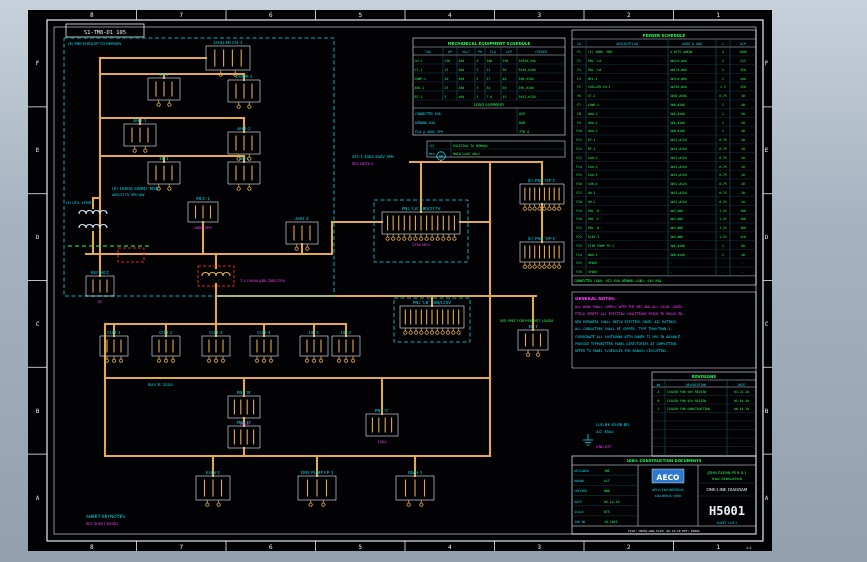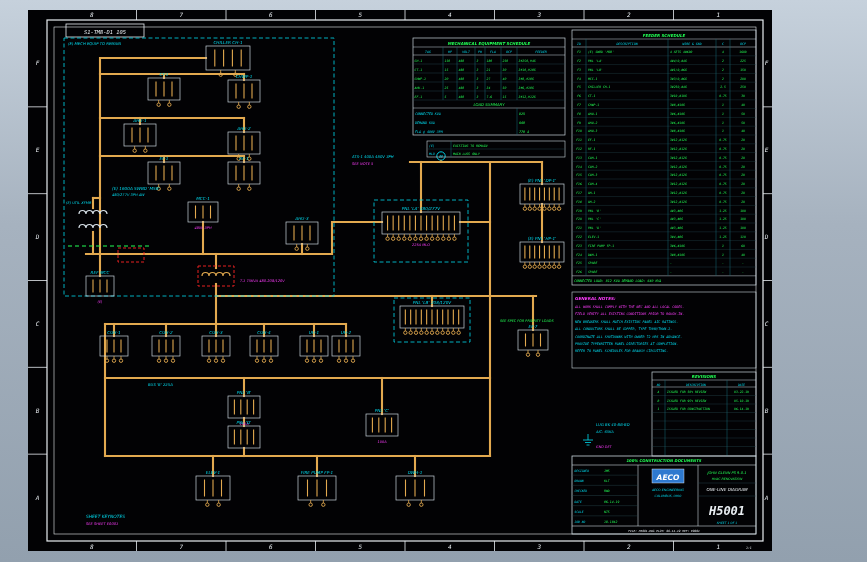--- a/index.html
+++ b/index.html
@@ -1,18 +1,18 @@
 <!DOCTYPE html>
 <html><head>
 <meta charset="utf-8">
 <style>
   html,body{margin:0;padding:0;background:#7f8da0;}
   .stage{width:867px;height:562px;position:relative;overflow:hidden;
          background:linear-gradient(180deg,#c6d1dc 0%,#a6b2bf 40%,#92a0ae 100%);
-         font-family:"DejaVu Sans",sans-serif;font-style:italic;}
+         font-family:"DejaVu Sans",sans-serif;}
   svg{position:absolute;left:0;top:0;}
   svg text{font-family:"DejaVu Sans",sans-serif;user-select:none;}
   svg text.mono{font-family:"DejaVu Sans Mono",monospace;}
 </style>
 </head>
 <body>
 
 <div class="stage">
   <svg id="sheet-svg" width="867" height="562" viewBox="0 0 867 562">
     <rect x="28" y="10" width="744" height="541" fill="#020204"></rect>

